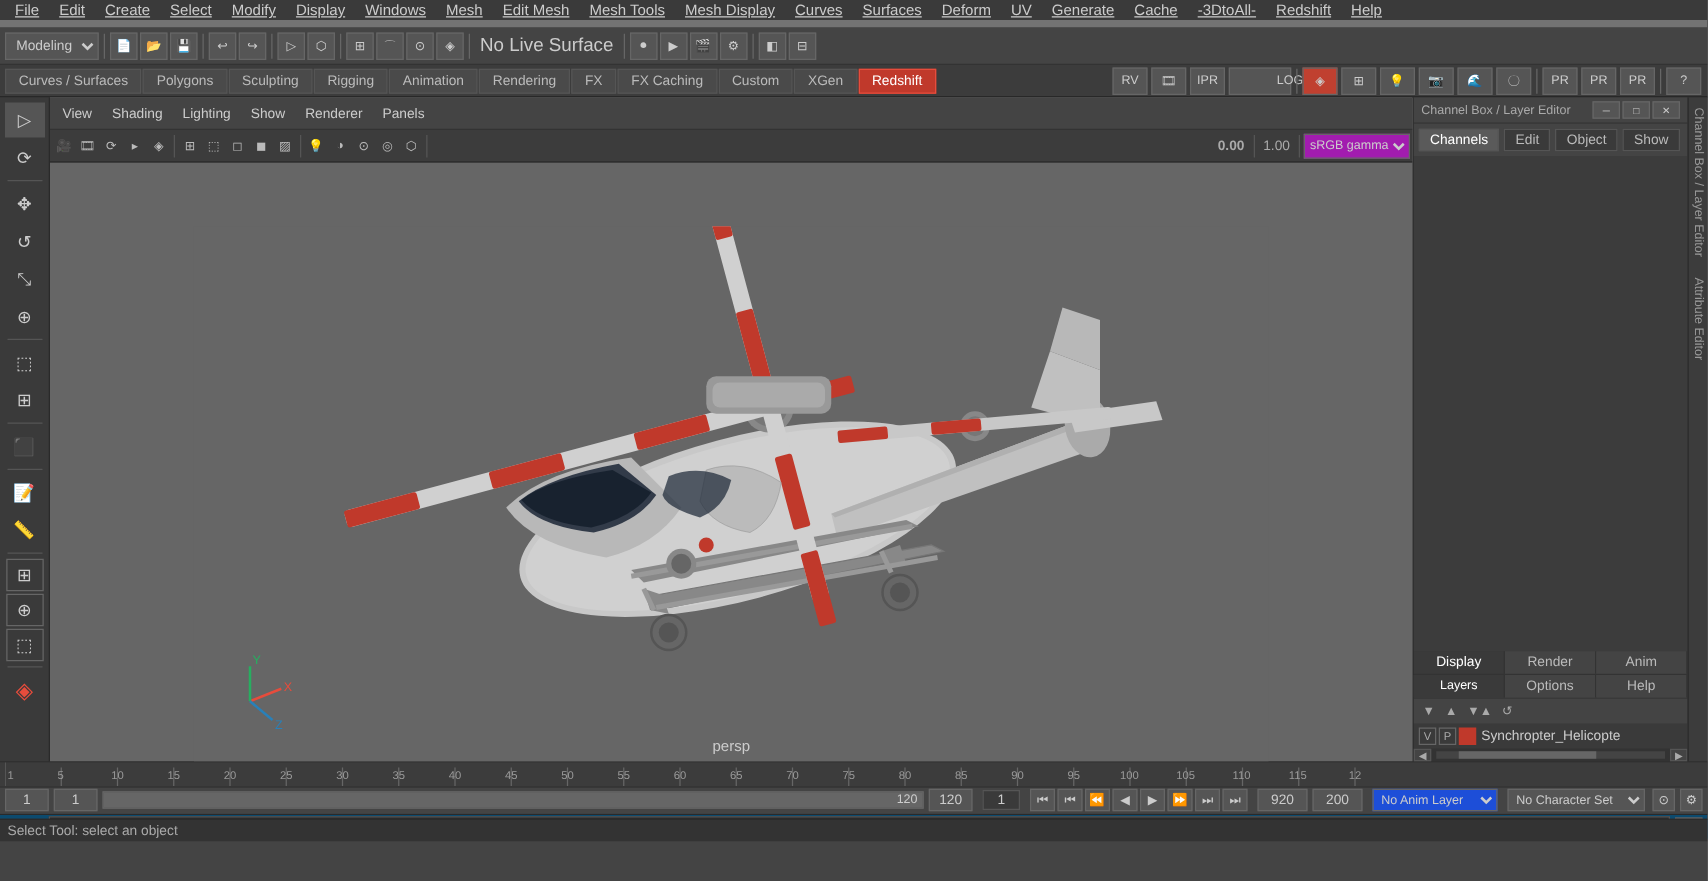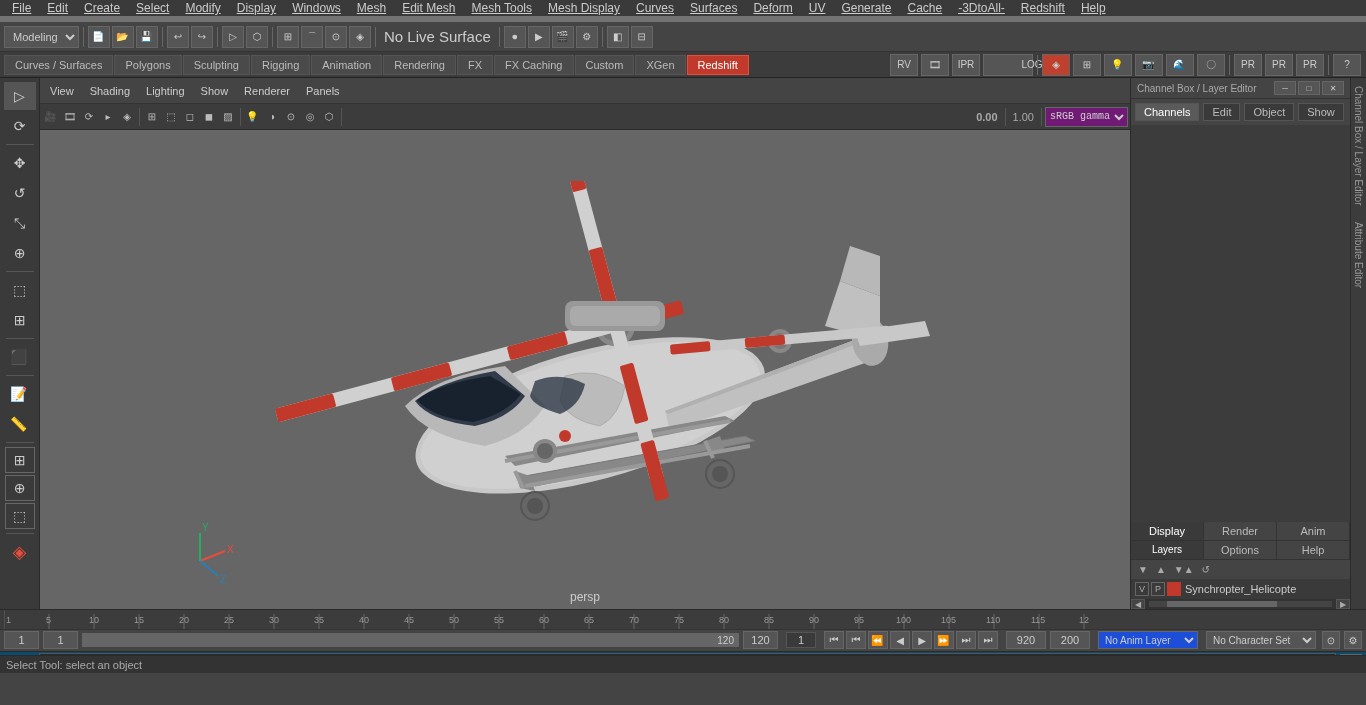--- a/index.html
+++ b/index.html
@@ -233,21 +233,21 @@
       <button class="vi-btn">◑</button>
       <button class="vi-btn">⊙</button>
       <button class="vi-btn">◎</button>
       <button class="vi-btn">⬡</button>
       <div style="width:1px;height:18px;background:#555;margin:0 2px;"></div>
       <div style="flex:1;"></div>
       <span style="color:#aaa;font-size:11px;padding:0 4px;font-weight:bold;">0.00</span>
       <div style="width:1px;height:18px;background:#555;margin:0 2px;"></div>
       <span style="color:#aaa;font-size:11px;padding:0 4px;">1.00</span>
       <div style="width:1px;height:18px;background:#555;margin:0 2px;"></div>
-      <select style="background:#701a75;border:1px solid #666;color:#ccc;height:20px;font-size:10px;font-family:Liberation Mono, monospace;">
+      <select style="background:#a21caf;border:1px solid #666;color:#ccc;height:20px;font-size:10px;">
         <option>sRGB gamma</option>
       </select>
     </div>
 
     <div id="heli-container">
       <svg width="860" height="430" viewBox="0 0 860 430">
 
         <rect width="860" height="430" fill="#666"></rect>
 
         <g transform="translate(430, 215)">

